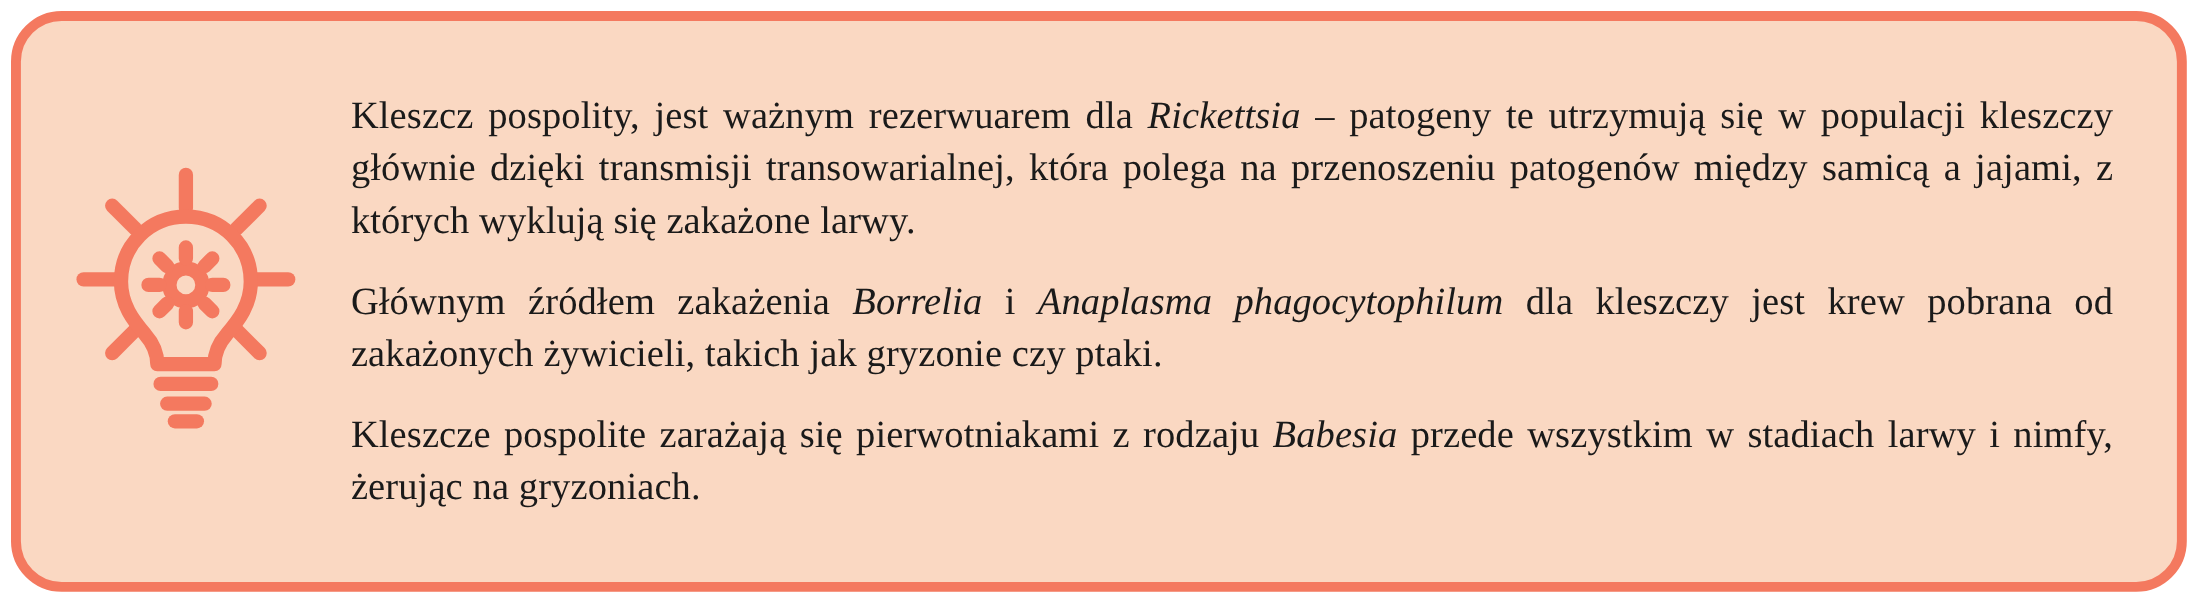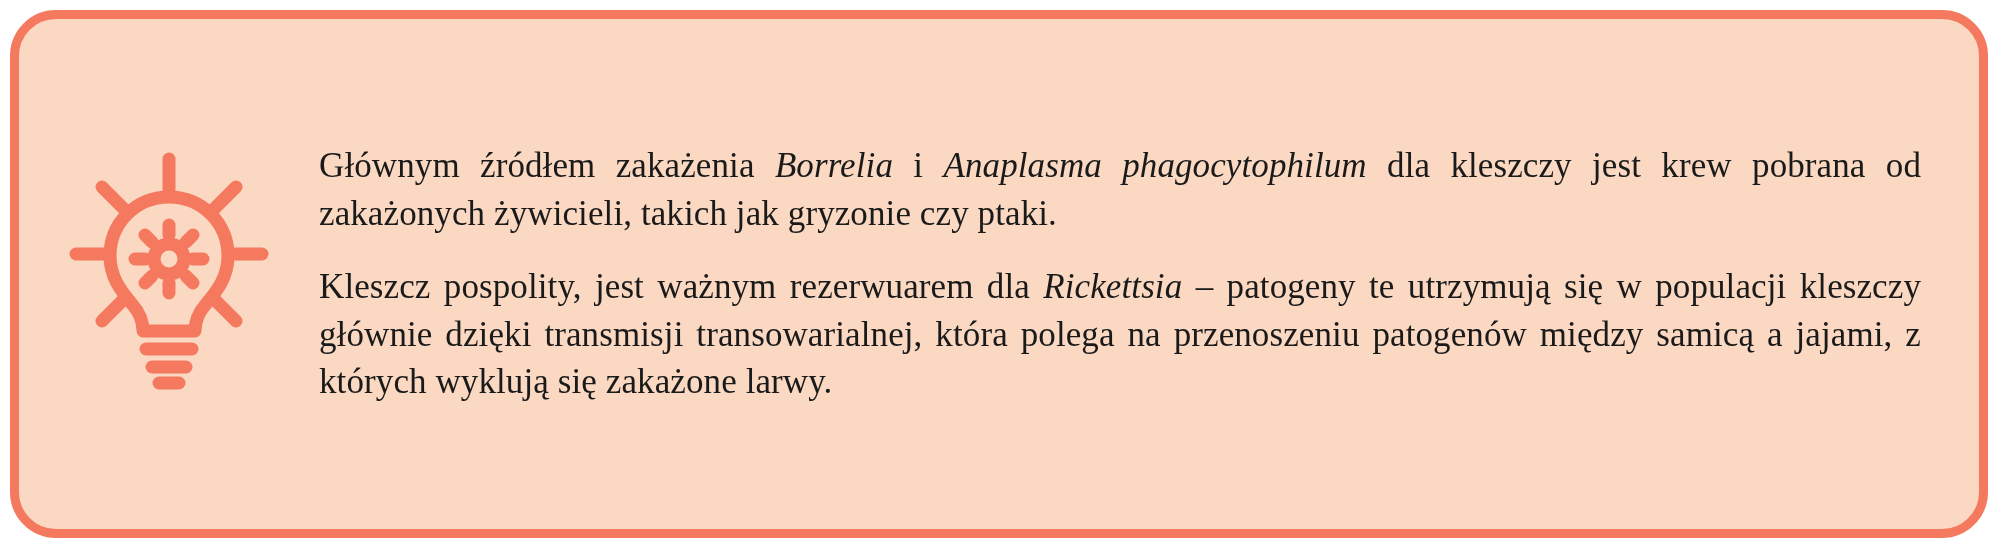--- a/index.html
+++ b/index.html
@@ -83,21 +83,24 @@
         <line x1="88" y1="218" x2="122" y2="218"></line>
         <path d="M95 234 L 115 234"></path>
 
         <circle cx="105" cy="110" r="15"></circle>
         <path d="M105 76 L105 86 M105 134 L105 144 M71 110 L81 110 M129 110 L139 110 M81 86 L88 93 M122 127 L129 134 M129 86 L122 93 M88 127 L81 134"></path>
       </svg>
     </div>
 
     <div class="text-col">
       <p class="para">
+        <span>Kleszcz pospolity, jest ważnym rezerwuarem dla </span><em>Rickettsia</em><span> – patogeny te utrzymują się w populacji kleszczy głównie dzięki transmisji transowarialnej, która polega na przenoszeniu patogenów między samicą a jajami, z których wyklują się zakażone larwy.</span>
+      </p>
+      <p class="para">
         <span>Głównym źródłem zakażenia </span><em>Borrelia</em><span> i </span><em>Anaplasma phagocytophilum</em><span> dla kleszczy jest krew pobrana od zakażonych żywicieli, takich jak gryzonie czy ptaki.</span>
       </p>
       <p class="para">
-        <span>Kleszcz pospolity, jest ważnym rezerwuarem dla </span><em>Rickettsia</em><span> – patogeny te utrzymują się w populacji kleszczy głównie dzięki transmisji transowarialnej, która polega na przenoszeniu patogenów między samicą a jajami, z których wyklują się zakażone larwy.</span>
+        <span>Kleszcze pospolite zarażają się pierwotniakami z rodzaju </span><em>Babesia</em><span> przede wszystkim w stadiach larwy i nimfy, żerując na gryzoniach.</span>
       </p>
     </div>
 
   </div>
 </div>
 
 </body></html>

